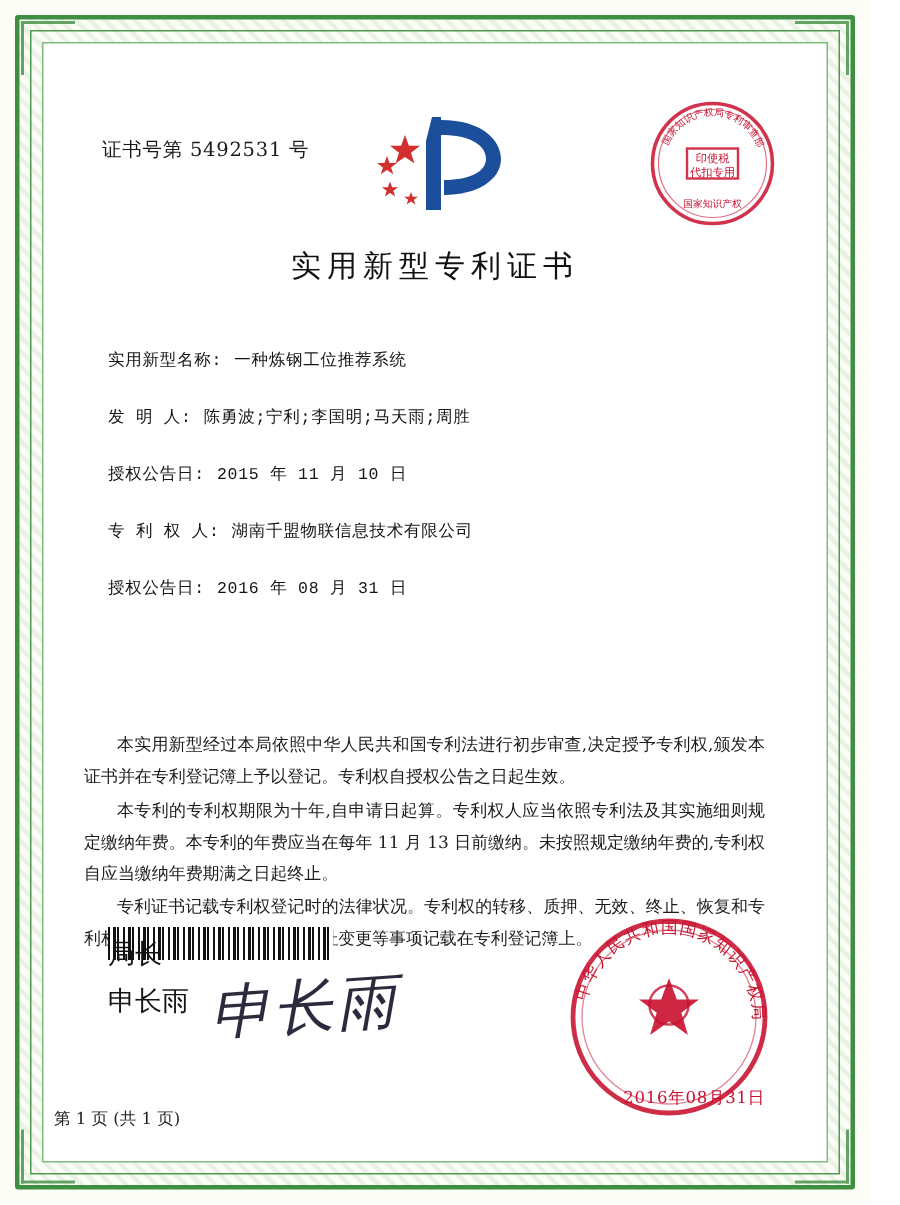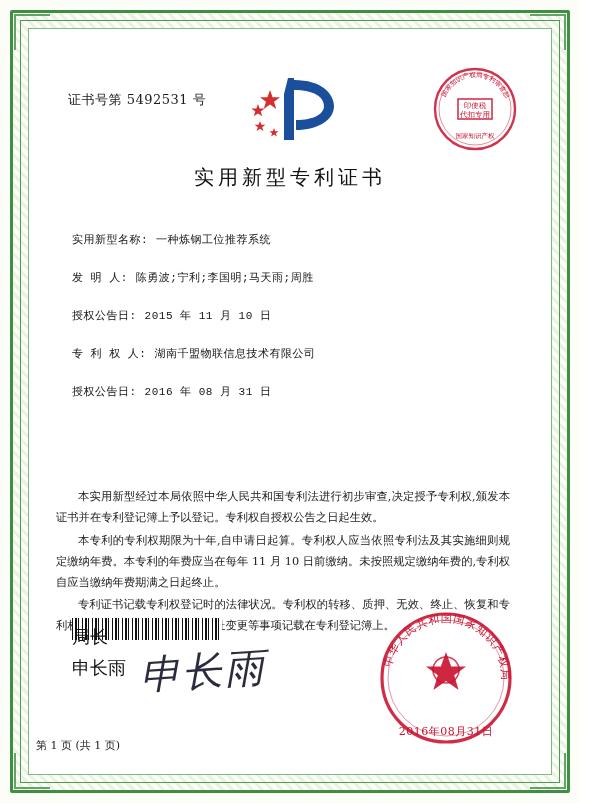--- a/index.html
+++ b/index.html
@@ -207,21 +207,21 @@
     right: 28px;
     top: 572px;
     width: 140px;
     height: 140px;
   }
   .seal-date {
     position: absolute;
     right: 34px;
     top: 688px;
     width: 128px;
-    text-align: center;
+    text-align: right;
     font-size: 11px;
     color: #c8102e;
     font-family: "DejaVu Serif", "Liberation Serif", serif;
     letter-spacing: 0.5px;
   }
 
   .page-footer {
     position: absolute;
     left: 0;
     right: 0;
@@ -298,21 +298,21 @@
         <span class="field-value">湖南千盟物联信息技术有限公司</span>
       </div>
       <div class="field-row">
         <span class="field-label">授权公告日:</span>
         <span class="field-value">2016 年 08 月 31 日</span>
       </div>
     </div>
 
     <div class="paragraphs">
       <p>本实用新型经过本局依照中华人民共和国专利法进行初步审查,决定授予专利权,颁发本证书并在专利登记簿上予以登记。专利权自授权公告之日起生效。</p>
-      <p>本专利的专利权期限为十年,自申请日起算。专利权人应当依照专利法及其实施细则规定缴纳年费。本专利的年费应当在每年 11 月 10 日前缴纳。未按照规定缴纳年费的,专利权自应当缴纳年费期满之日起终止。</p>
+      <p>本专利的专利权期限为十年,自申请日起算。专利权人应当依照专利法及其实施细则规定缴纳年费。本专利的年费应当在每年 11 月 13 日前缴纳。未按照规定缴纳年费的,专利权自应当缴纳年费期满之日起终止。</p>
       <p>专利证书记载专利权登记时的法律状况。专利权的转移、质押、无效、终止、恢复和专利权人的姓名或名称、国籍、地址变更等事项记载在专利登记簿上。</p>
     </div>
 
     <div class="barcode"></div>
 
     <div class="sig-block">
       <div>局长</div>
       <div>申长雨</div>
     </div>
     <div class="signature-script">申长雨</div>

